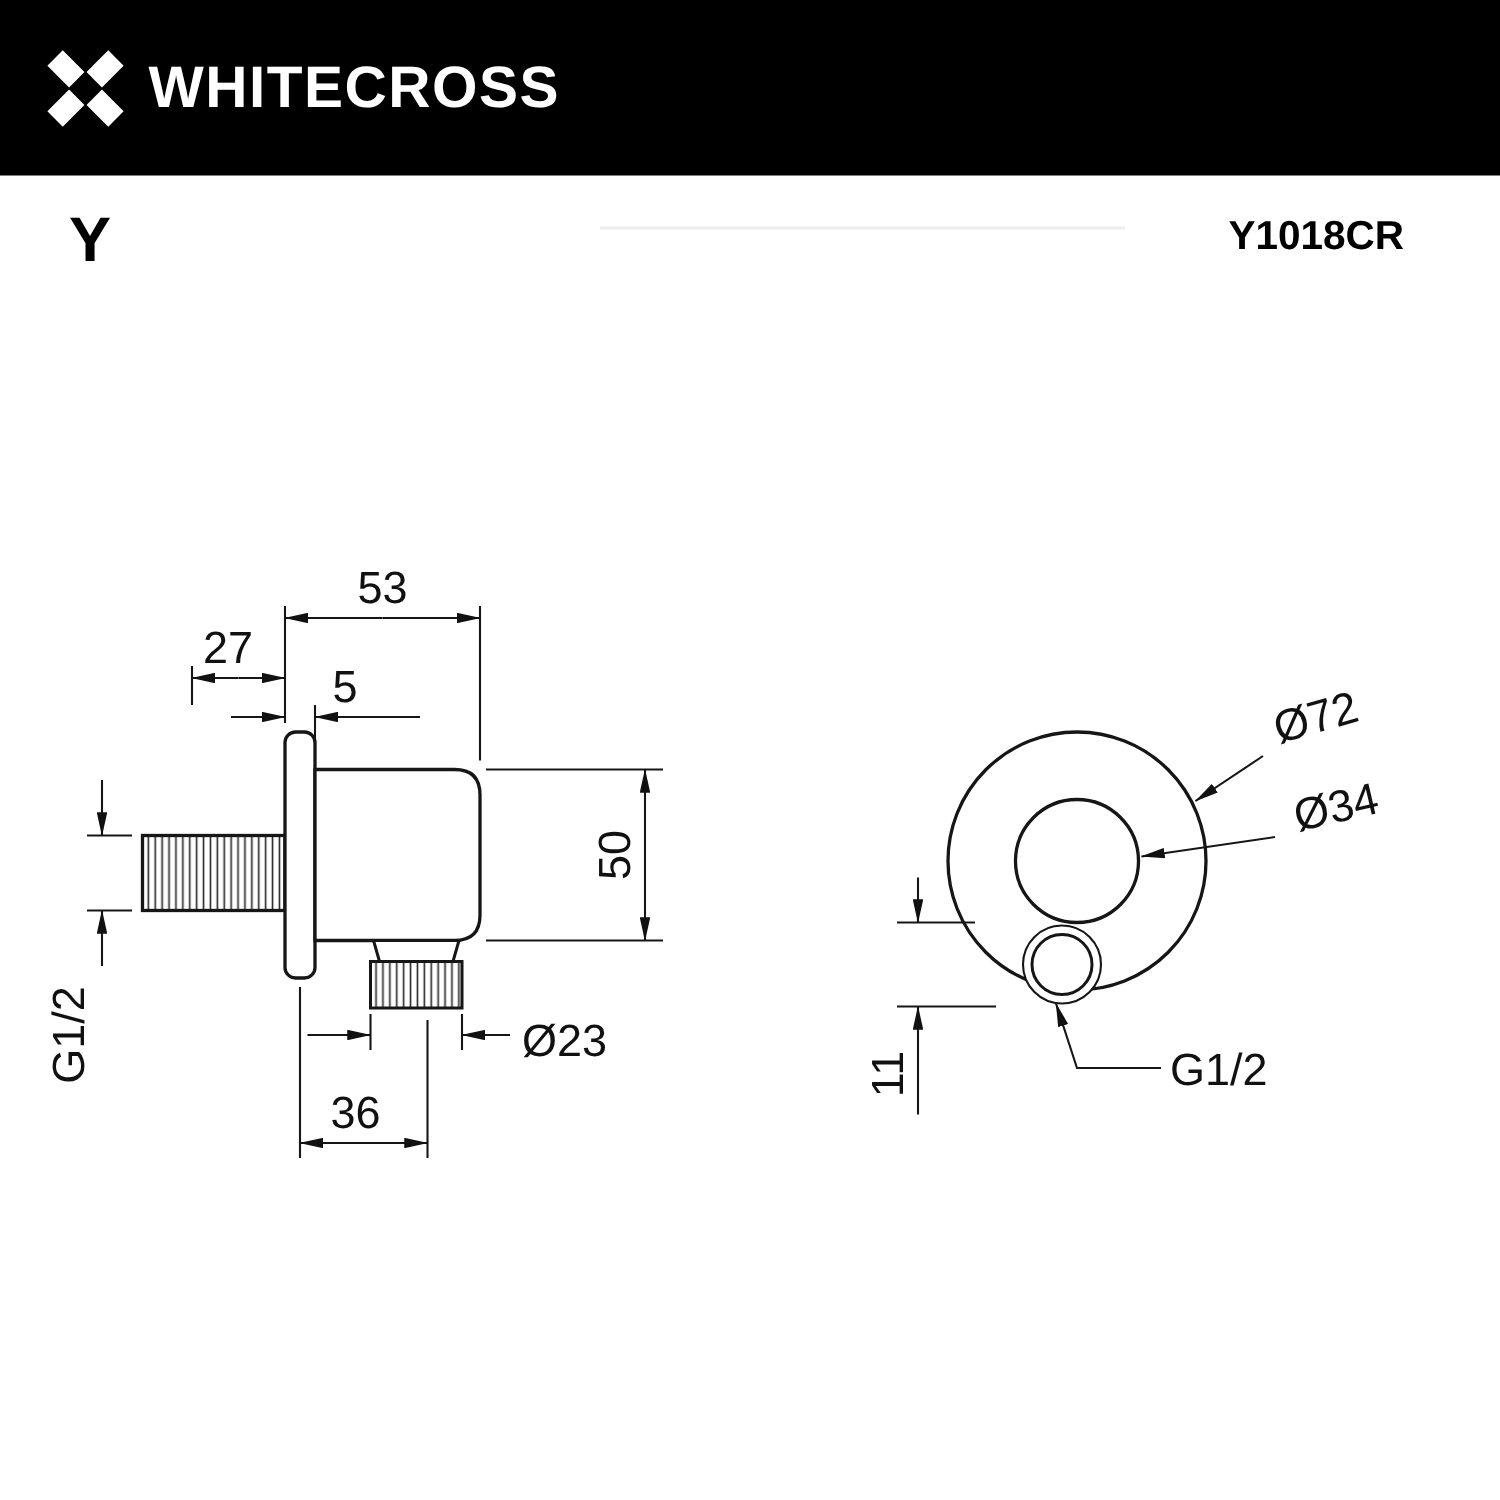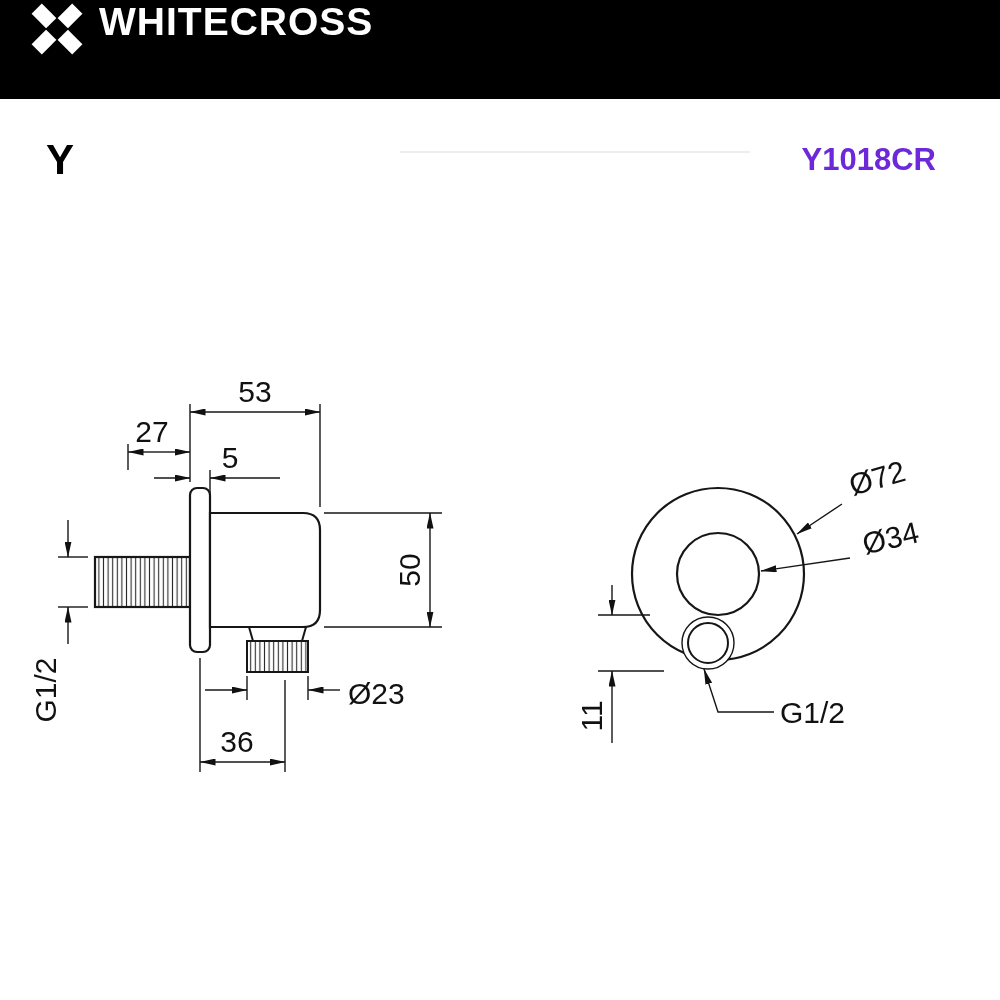--- a/index.html
+++ b/index.html
@@ -1,31 +1,31 @@
 <!DOCTYPE html>
 <html><head>
 <meta charset="utf-8">
 <style>
   * { margin: 0; padding: 0; box-sizing: border-box; }
   html, body { width: 1000px; height: 1000px; background: #fff; }
   body { font-family: "Liberation Sans", sans-serif; }
   .page { position: relative; width: 1000px; height: 1000px; background: #fff; overflow: hidden; }
 
   .brand-bar {
-    position: absolute; top: 0; left: 0; width: 1000px; height: 99px;
-    background: #000; display: flex; align-items: flex-start; padding-left: 28px;
+    position: absolute; top: 0; left: 0; width: 1000px; height: 117px;
+    background: #000; display: flex; align-items: center; padding-left: 28px;
   }
   .logo { width: 58px; height: 58px; flex: 0 0 auto; }
   .brand-name {
     color: #fff; font-size: 39px; font-weight: bold; letter-spacing: 1px;
     margin-left: 13px; white-space: nowrap;
   }
 
   .series-label { position: absolute; left: 46px; top: 136px; font-size: 42px; font-weight: bold; color: #000; }
-  .model-code  { position: absolute; right: 64px; top: 142px; font-size: 31px; font-weight: bold; color: #6d28d9; }
+  .model-code  { position: absolute; right: 64px; top: 142px; font-size: 27px; font-weight: bold; color: #000000; }
   .header-rule { position: absolute; left: 400px; top: 151px; width: 350px; height: 2px; background: #ededed; }
 
   .drawing { position: absolute; left: 0; top: 0; width: 1000px; height: 1000px; }
   .drawing text { font-family: "Liberation Sans", sans-serif; font-size: 30px; fill: #111; }
 </style>
 </head>
 <body>
 
 <div class="page">
 

